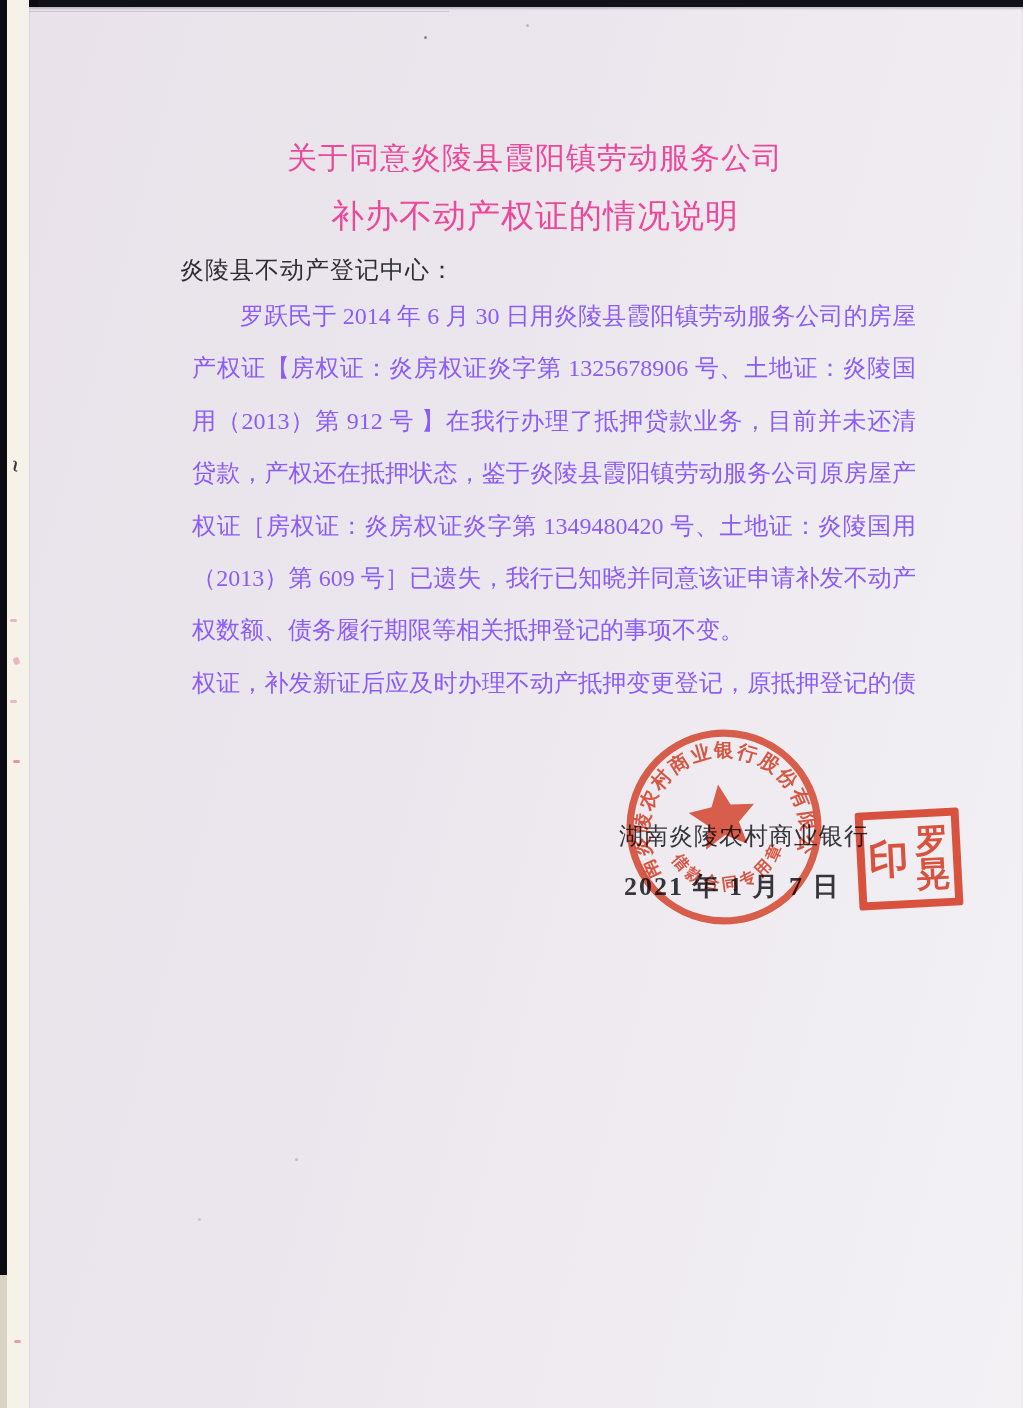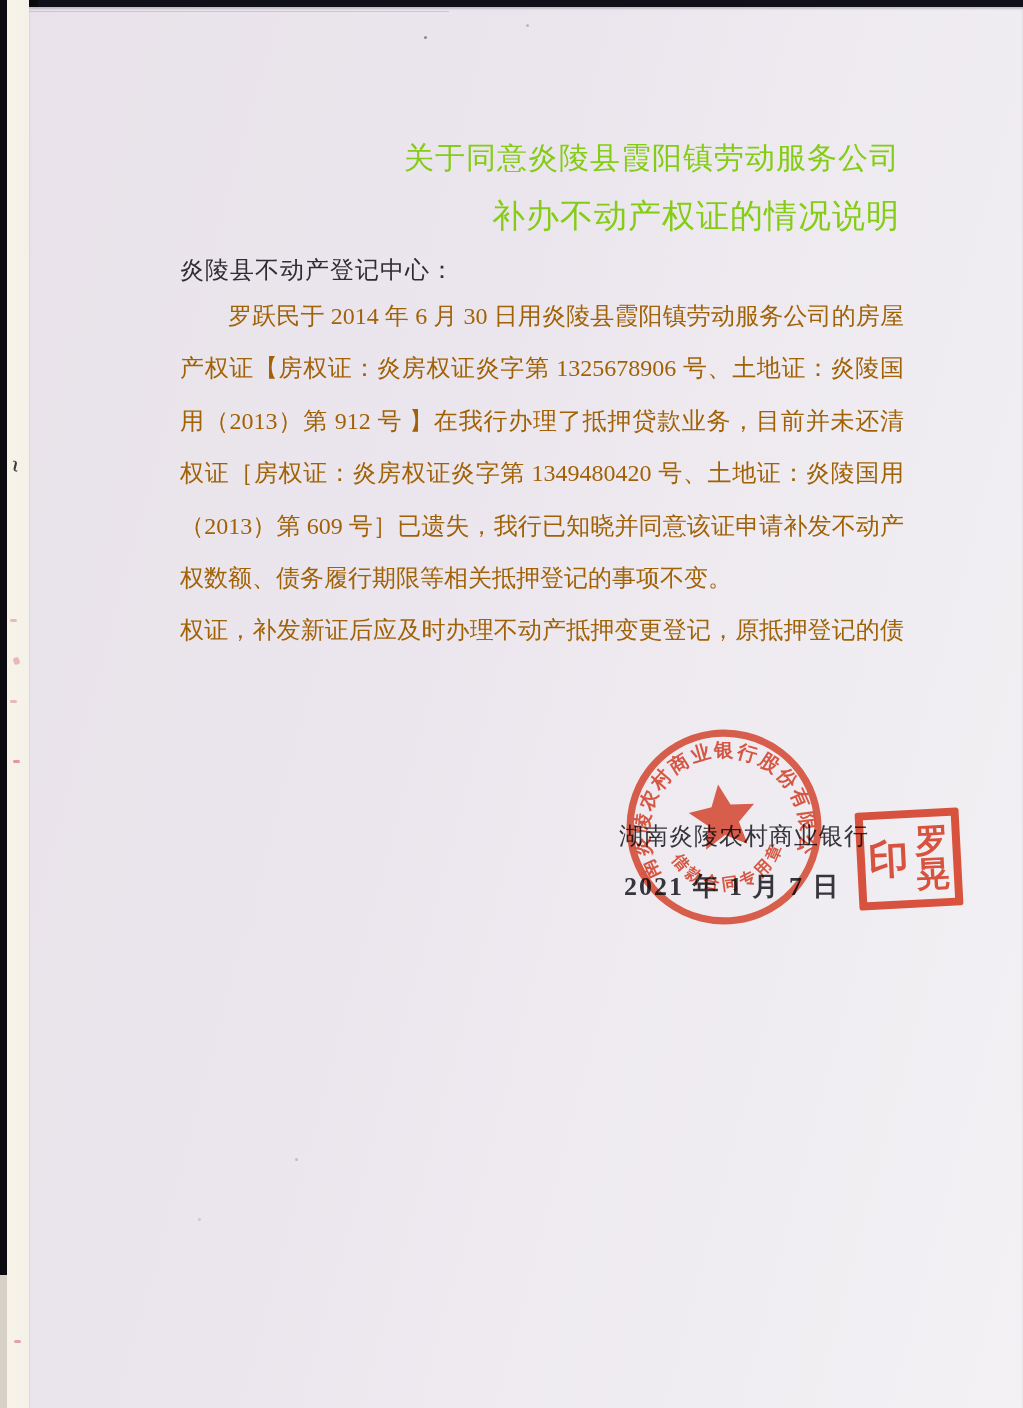--- a/index.html
+++ b/index.html
@@ -12,28 +12,28 @@
   .edge-black-top{position:absolute;left:38px;top:0;right:0;height:7px;background:#101018;}
   .edge-black-left{position:absolute;left:0;top:0;width:7px;height:1275px;background:#0c0c10;}
   .edge-black-left-fade{position:absolute;left:0;top:1275px;width:7px;height:133px;background:#d8d2c6;}
   .edge-paper-left{position:absolute;left:7px;top:0;width:22px;height:1408px;
     background:linear-gradient(90deg,#f7f3e8,#f4f1e9);}
   
   .page-surface{position:absolute;left:29px;top:7px;right:0;bottom:0;
     background:linear-gradient(105deg,#e9e2ea 0%,#ebe6ed 40%,#f0edf2 75%,#f3f1f4 100%);
     box-shadow:inset 0 2px 2px rgba(120,110,125,.35);}
   
-  .doc-title{position:absolute;left:170px;width:730px;text-align:right;
-    color:#84cc16;font-size:30px;letter-spacing:1px;white-space:nowrap;}
+  .doc-title{position:absolute;left:170px;width:730px;text-align:center;
+    color:#ec4899;font-size:30px;letter-spacing:1px;white-space:nowrap;}
   .title-1{top:138px;}
   .title-2{top:194px;font-size:33px;}
   .salutation{position:absolute;left:180px;top:254px;color:#2d2d33;font-size:24px;letter-spacing:1px;}
   .body-block{position:absolute;left:180px;top:301px;width:724px;}
-  .body-line{width:724px;height:52.4px;line-height:30px;color:#a16207;font-size:24px;
-    text-align:justify;text-align-last:justify;}
+  .body-line{width:724px;height:52.4px;line-height:30px;color:#8b5cf6;font-size:24px;
+    text-align:justify;text-align-last:justify;margin-left:12px;}
   .body-line.first{padding-left:48px;width:676px;}
   .body-line.last{text-align-last:left;}
   .sig-bank{position:absolute;left:619px;top:820px;color:#35353b;font-size:24px;letter-spacing:1px;white-space:nowrap;}
   .sig-date{position:absolute;left:624px;top:869px;color:#35353b;font-size:26px;letter-spacing:2px;white-space:nowrap;font-weight:bold;}
   
   .round-stamp{position:absolute;left:626px;top:729px;width:196px;height:196px;
     mix-blend-mode:multiply;opacity:.88;transform:rotate(-8deg);}
   .round-stamp text{font-family:"Liberation Serif","DejaVu Serif",serif;font-weight:bold;}
   .stamp-arc-text{font-size:19px;letter-spacing:2.5px;}
   .stamp-inner-text{font-size:16px;letter-spacing:4px;}
@@ -74,20 +74,21 @@
 
 <div class="doc-title title-1">关于同意炎陵县霞阳镇劳动服务公司</div>
 <div class="doc-title title-2">补办不动产权证的情况说明</div>
 
 <div class="salutation">炎陵县不动产登记中心：</div>
 
 <div class="body-block">
   <div class="body-line first">罗跃民于 2014 年 6 月 30 日用炎陵县霞阳镇劳动服务公司的房屋</div>
   <div class="body-line">产权证【房权证：炎房权证炎字第 1325678906 号、土地证：炎陵国</div>
   <div class="body-line">用（2013）第 912 号 】在我行办理了抵押贷款业务，目前并未还清</div>
+  <div class="body-line">贷款，产权还在抵押状态，鉴于炎陵县霞阳镇劳动服务公司原房屋产</div>
   <div class="body-line">权证［房权证：炎房权证炎字第 1349480420 号、土地证：炎陵国用</div>
   <div class="body-line">（2013）第 609 号］已遗失，我行已知晓并同意该证申请补发不动产</div>
   <div class="body-line last">权数额、债务履行期限等相关抵押登记的事项不变。</div>
   <div class="body-line">权证，补发新证后应及时办理不动产抵押变更登记，原抵押登记的债</div>
 </div>
 
 <div class="sig-bank">湖南炎陵农村商业银行</div>
 <div class="sig-date">2021 年 1 月 7 日</div>
 
 <svg class="round-stamp" viewBox="0 0 192 192">

